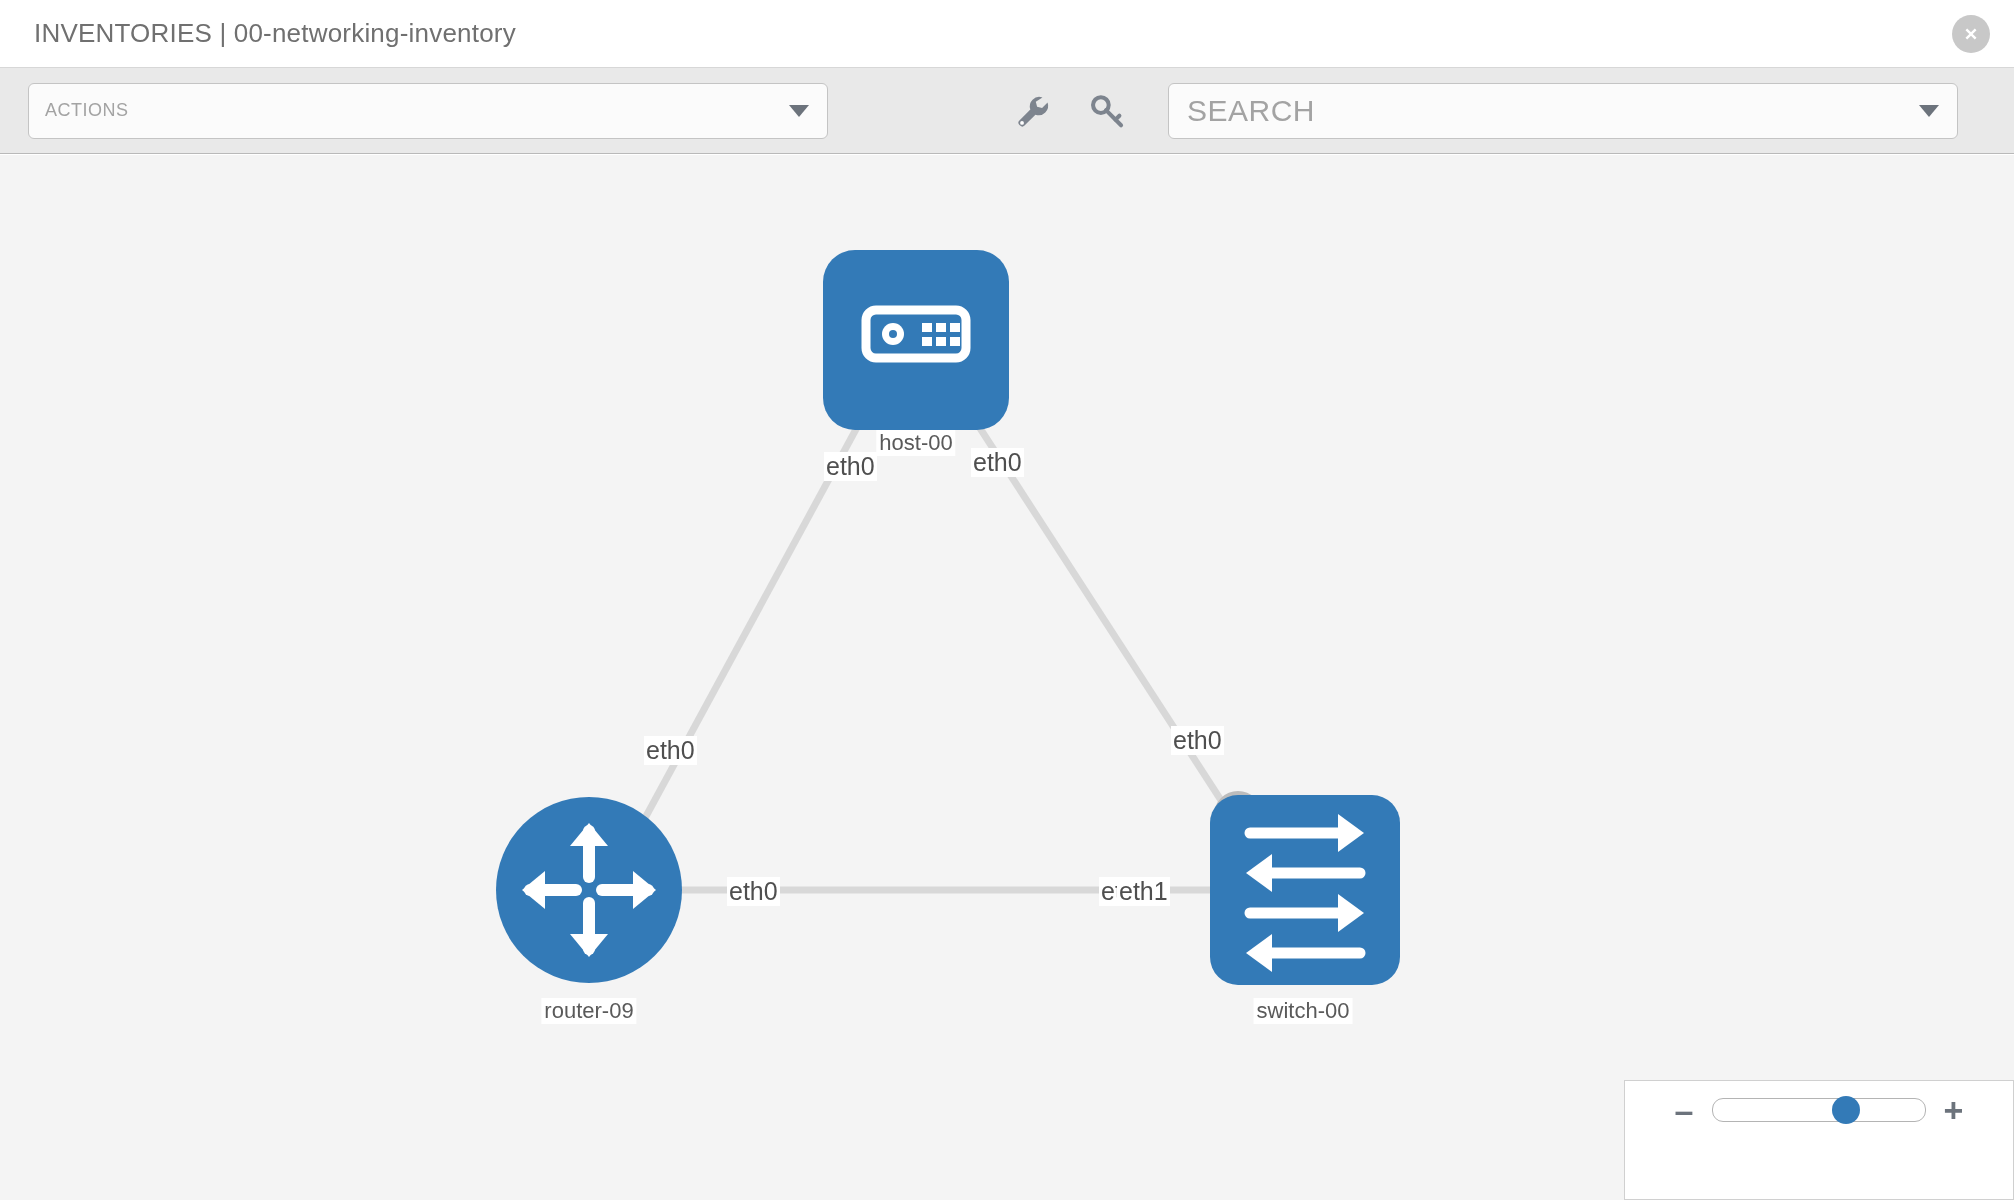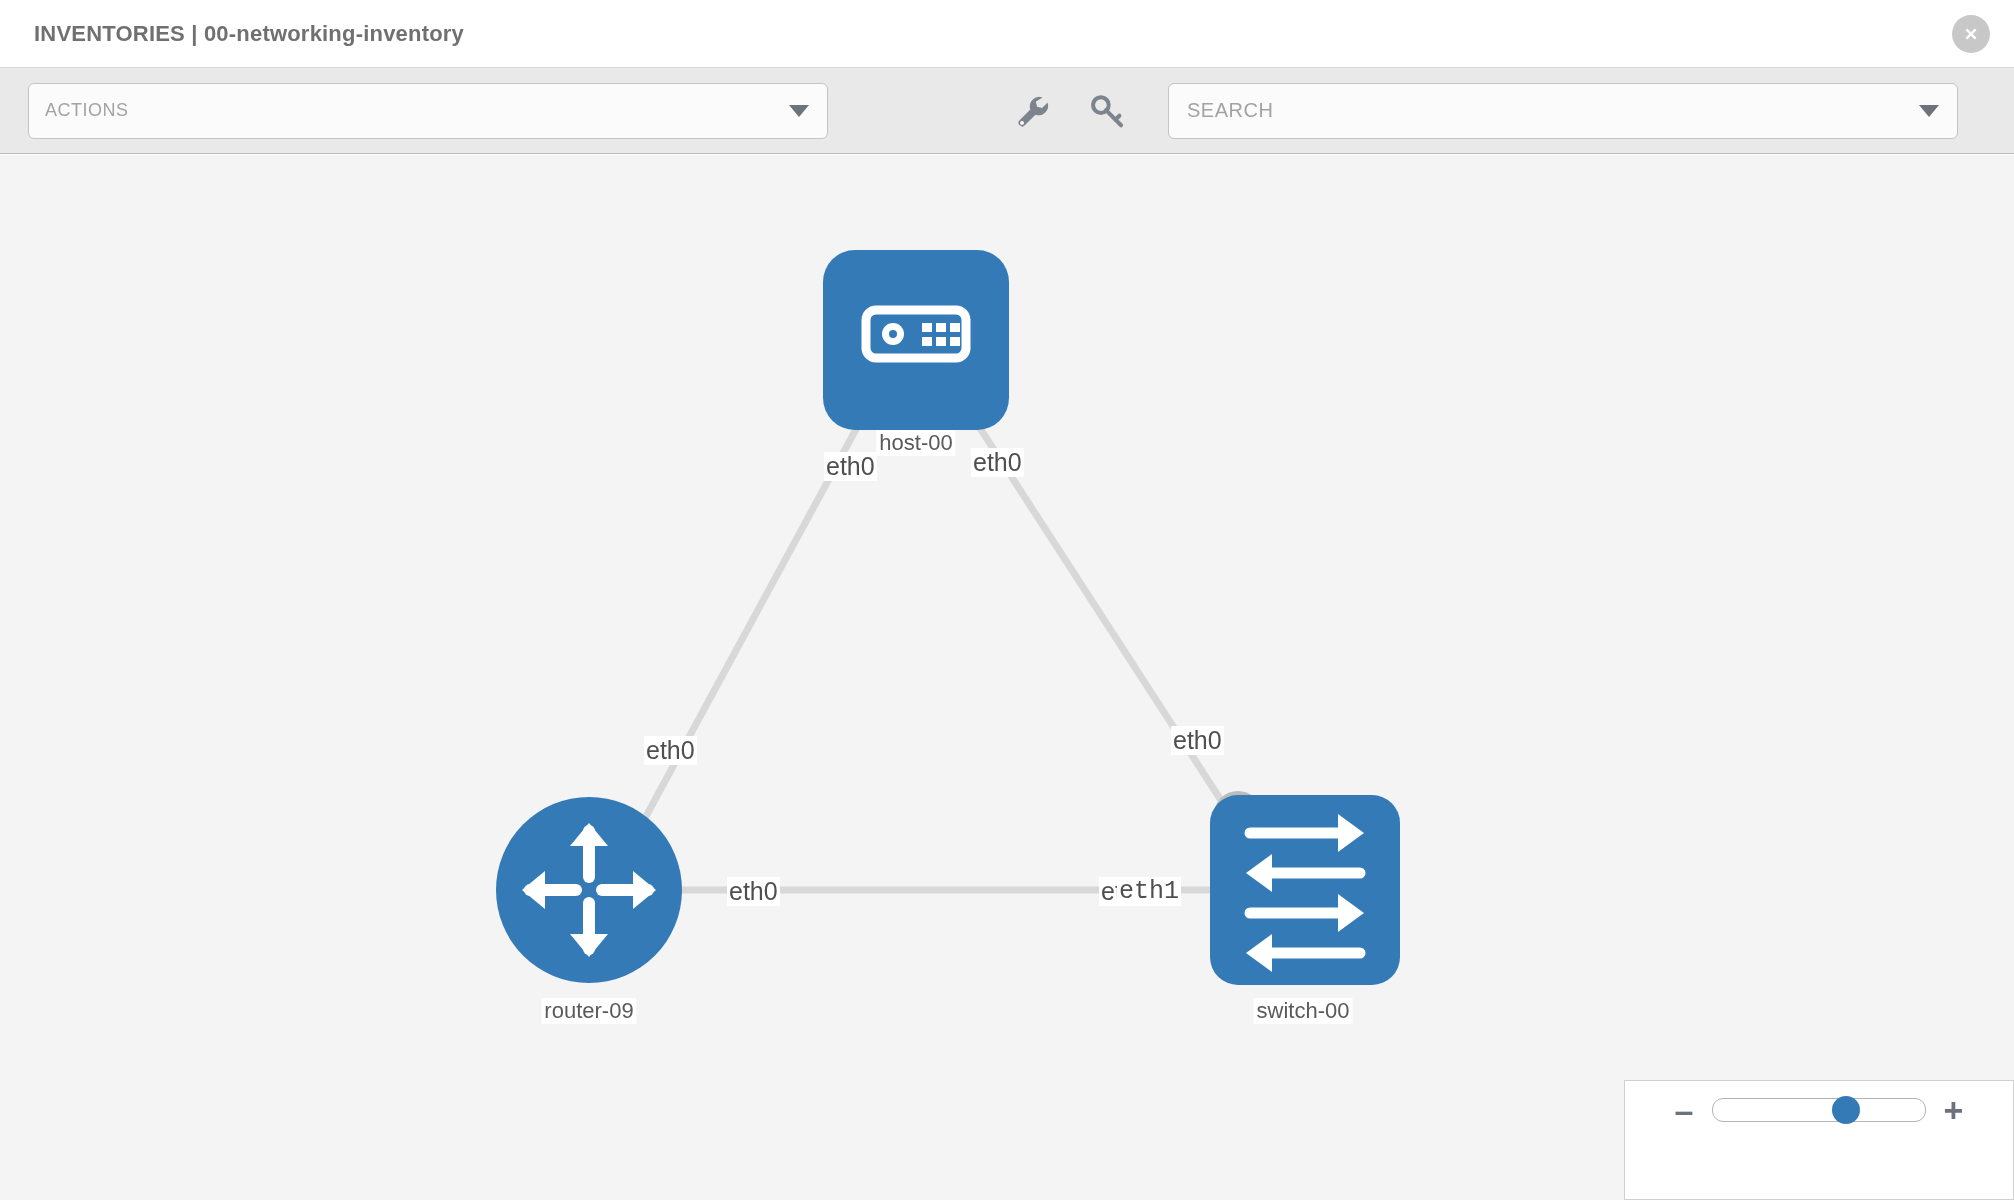--- a/index.html
+++ b/index.html
@@ -20,22 +20,22 @@
     height: 68px;
     background: #ffffff;
     border-bottom: 1px solid #d7d7d7;
     display: flex;
     align-items: center;
     padding: 0 34px;
     box-sizing: border-box;
     position: relative;
   }
   .page-title {
-    font-size: 22px;
-    font-weight: bold;
+    font-size: 26px;
+    font-weight: normal;
     color: #707070;
     letter-spacing: 0.2px;
     white-space: nowrap;
   }
   .close-btn {
     position: absolute;
     right: 24px;
     top: 50%;
     transform: translateY(-50%);
     width: 38px;
@@ -113,21 +113,21 @@
     padding: 0 16px;
     box-sizing: border-box;
     margin-left: 36px;
     cursor: text;
   }
   .search-box input {
     border: 0;
     outline: 0;
     background: transparent;
     font-family: "Liberation Sans", sans-serif;
-    font-size: 20px;
+    font-size: 30px;
     color: #6f6f6f;
     width: 90%;
     letter-spacing: 0.5px;
   }
   .search-box input::placeholder { color: #a3a3a3; }
 
   
   .canvas {
     position: absolute;
     left: 0;
@@ -319,21 +319,21 @@
   <div class="node-label" style="left:916px; top:275px;">host-00</div>
   <div class="node-label" style="left:589px; top:843px;">router-09</div>
   <div class="node-label" style="left:1303px; top:843px;">switch-00</div>
 
   <div class="edge-label" style="left:824px; top:297px;">eth0</div>
   <div class="edge-label" style="left:971px; top:293px;">eth0</div>
   <div class="edge-label" style="left:644px; top:581px;">eth0</div>
   <div class="edge-label" style="left:1171px; top:571px;">eth0</div>
   <div class="edge-label" style="left:727px; top:722px;">eth0</div>
   <div class="edge-label" style="left:1099px; top:722px;">eth0</div>
-  <div class="edge-label" style="left:1117px; top:722px;font-family:Liberation Mono, monospace;">eth1</div>
+  <div class="edge-label" style="left:1117px; top:722px;">eth1</div>
 
   <div class="zoom-panel">
     <div class="zoom-row">
       <span class="zoom-minus">–</span>
       <div class="zoom-track">
         <div class="zoom-thumb" id="zoom-thumb" style="left: 63.1579%;"></div>
       </div>
       <span class="zoom-plus">+</span>
     </div>
   </div>

